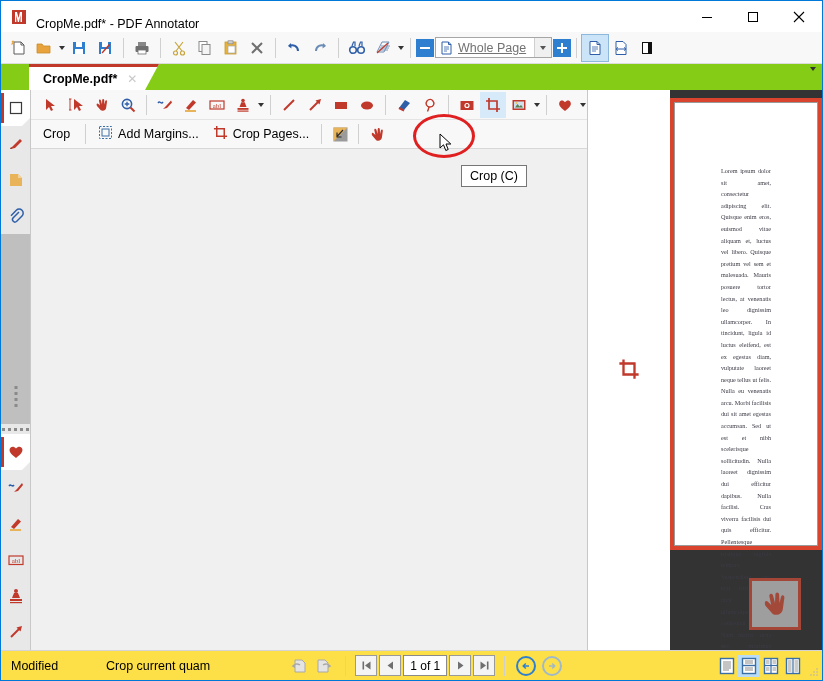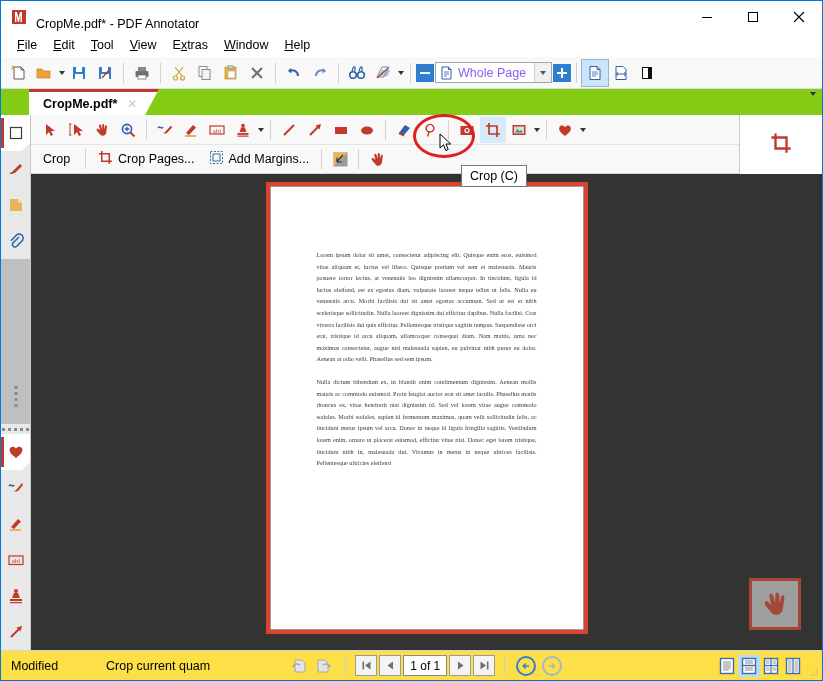--- a/index.html
+++ b/index.html
@@ -100,23 +100,24 @@
   .zoom-combo {
     display: flex; align-items: center;
     height: 21px;
     border: 1px solid #a6a6a6;
     background: #fff;
     margin: 0 1px;
     flex: 0 0 auto;
   }
   .zoom-combo .zc-icon { width: 20px; display:flex; align-items:center; justify-content:center; }
   .zoom-combo .zc-text {
-    font-size: 12.5px; color: #8b5cf6;
+    font-size: 12.5px; color: #737373;
     padding: 0 8px 0 2px;
     white-space: nowrap;
+    text-decoration: underline;
   }
   .zoom-combo .zc-arrow {
     width: 17px; height: 19px;
     background: #f0f0f0;
     border-left: 1px solid #cfcfcf;
     display: flex; align-items: center; justify-content: center;
   }
   .sq-btn {
     width: 18px; height: 18px;
     background: #2f7fd1;
@@ -197,21 +198,21 @@
     width: 3px;
   }
   .lb-grip i { display:block; width:3px; height:3px; background:#8a8a8a; margin-bottom:3px; }
   .lb-dots {
     height: 10px; display:flex; align-items:center; justify-content:center; gap:3px;
     background:#e8e8e8;
   }
   .lb-dots i { width:3px; height:3px; background:#8a8a8a; }
 
   
-  .centercol { flex: 1 1 auto; display: flex; flex-direction: column; min-width: 0; }
+  .centercol { flex: 1 1 auto; display: flex; flex-direction: row; min-width: 0; }
 
   .annotbar {
     height: 30px;
     background: #f8f8f8;
     border-bottom: 1px solid #e4e4e4;
     display: flex; align-items: center;
     padding-left: 6px;
     flex: 0 0 auto;
     position: relative;
   }
@@ -389,29 +390,20 @@
           </svg>
       </div>
       <div class="win-btn">
         <svg width="12" height="12" viewBox="0 0 12 12">
             <path d="M1 1 L11 11 M11 1 L1 11" stroke="#000" stroke-width="1.1" fill="none"></path>
           </svg>
       </div>
     </div>
   </div>
 
-  <div class="menubar">
-    <div class="menu-item"><u>F</u><span title="File">ile</span></div>
-    <div class="menu-item"><u>E</u>dit</div>
-    <div class="menu-item"><u>T</u>ool</div>
-    <div class="menu-item"><u>V</u>iew</div>
-    <div class="menu-item">E<u>x</u>tras</div>
-    <div class="menu-item"><u>W</u>indow</div>
-    <div class="menu-item"><u>H</u>elp</div>
-  </div>
 
   <div class="maintoolbar">
     <div class="tb-btn">
       <svg width="18" height="18" viewBox="0 0 18 18">
         <path d="M5 3 L12 3 L15 6 L15 15 L5 15 Z" fill="#fff" stroke="#5a5a5a" stroke-width="1"></path>
         <path d="M12 3 L12 6 L15 6" fill="none" stroke="#5a5a5a" stroke-width="1"></path>
         <path d="M3 2 L5 4 M5 2 L3 4 M2.5 5.5 L4.5 3.5" stroke="#e8a33d" stroke-width="1.1"></path>
       </svg>
     </div>
     <div class="tb-btn">
@@ -755,35 +747,35 @@
             <div class="tb-caret">
                 <i class="caret-dn"></i>
               </div>
           </div>
 
           <div class="cropbar">
             <div class="cb-label">Crop</div>
             <div class="tb-sep"></div>
             <div class="cb-btn">
               <span>
+                <svg width="15" height="15" viewBox="0 0 15 15">
+                  <rect x="1.5" y="1.5" width="12" height="12" fill="none" stroke="#3a6ea5" stroke-width="1" stroke-dasharray="2 1.5"></rect>
+                  <rect x="4" y="4" width="7" height="7" fill="none" stroke="#3a6ea5" stroke-width="1"></rect>
+                </svg>
+              </span>
+              <span>Add Margins...</span>
+            </div>
+            <div class="cb-btn">
+              <span>
                 <svg width="15" height="15" viewBox="0 0 16 16">
                   <path d="M4 1 V12 H15" fill="none" stroke="#c0392b" stroke-width="1.6"></path>
                   <path d="M1 4 H12 V15" fill="none" stroke="#c0392b" stroke-width="1.6"></path>
                 </svg>
               </span>
               <span>Crop Pages...</span>
-            </div>
-            <div class="cb-btn">
-              <span>
-                <svg width="15" height="15" viewBox="0 0 15 15">
-                  <rect x="1.5" y="1.5" width="12" height="12" fill="none" stroke="#3a6ea5" stroke-width="1" stroke-dasharray="2 1.5"></rect>
-                  <rect x="4" y="4" width="7" height="7" fill="none" stroke="#3a6ea5" stroke-width="1"></rect>
-                </svg>
-              </span>
-              <span>Add Margins...</span>
             </div>
             <div class="tb-sep"></div>
             <div class="tb-btn">
               <svg width="17" height="17" viewBox="0 0 17 17">
                 <path d="M1.5 1.5 H15.5 V15.5 H1.5 Z" fill="#9a9a9a"></path>
                 <path d="M1.5 1.5 H15.5 L1.5 15.5 Z" fill="#e8b359"></path>
                 <path d="M11 4 L5.5 10 M5 6.5 V11 H9.5" fill="none" stroke="#2b2b2b" stroke-width="1.2"></path>
               </svg>
             </div>
             <div class="tb-sep"></div>

